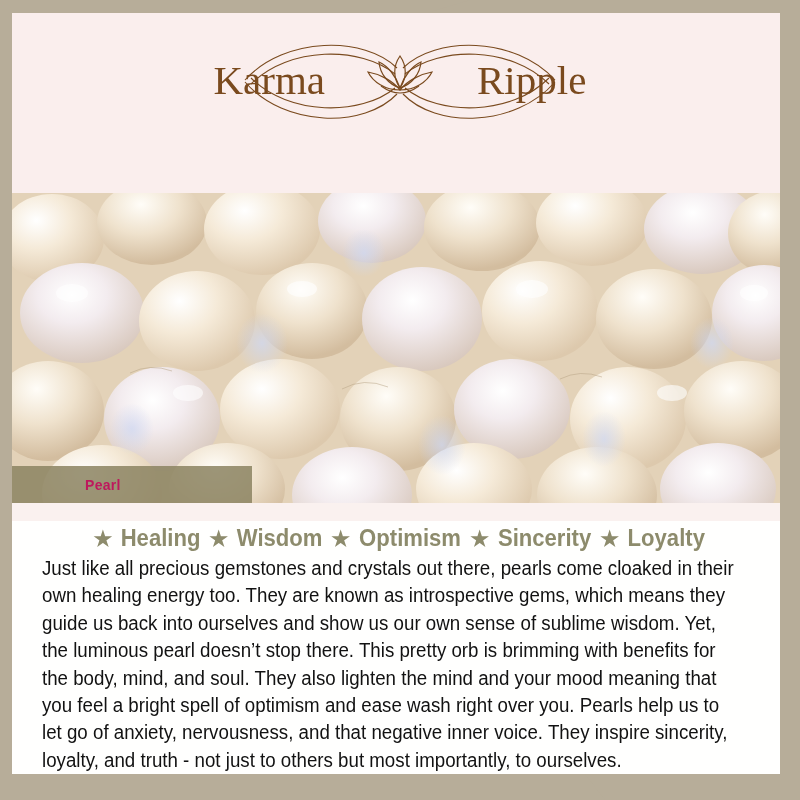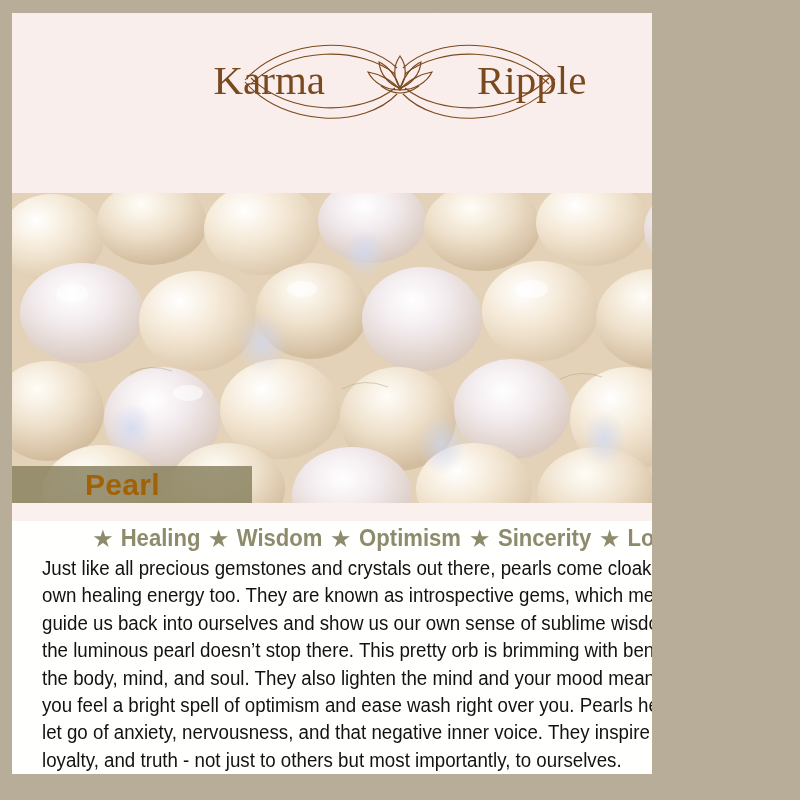--- a/index.html
+++ b/index.html
@@ -4,21 +4,21 @@
 <style>
   html,body{margin:0;padding:0;}
   body{
     width:800px;height:800px;
     font-family:"Liberation Sans", sans-serif;
     background:#b7ad99;
     overflow:hidden;
   }
   #page{
     position:relative;
-    width:652px;height:800px;
+    width:780px;height:800px;
     background:#b7ad99;
     overflow:hidden;
   }
 
   
   .frame-bar{position:absolute;background:#b7ad99;}
   .frame-top{left:0;top:0;width:800px;height:12px;
     clip-path:polygon(0 12px, 430px 12px, 470px 0, 800px 0, 800px 12px, 0 12px);}
   .frame-right{right:0;top:0;width:12px;height:800px;}
   .frame-left{left:0;top:0;width:12px;height:800px;}
@@ -73,22 +73,22 @@
   .photo-svg{position:absolute;left:0;top:0;}
 
   .pearl-label{
     position:absolute;
     left:0px;top:273px;
     width:240px;height:37px;
     background:rgba(140,132,98,.86);
     display:flex;align-items:center;
   }
   .pearl-label-text{
-    color:#a16207;
-    font-size:30px;
+    color:#be185d;
+    font-size:14px;
     font-weight:600;
     letter-spacing:.3px;
     margin-left:73px;
   }
 
   
   .text-panel{
     position:absolute;
     left:0px;top:490px;
     width:776px;height:271px;

